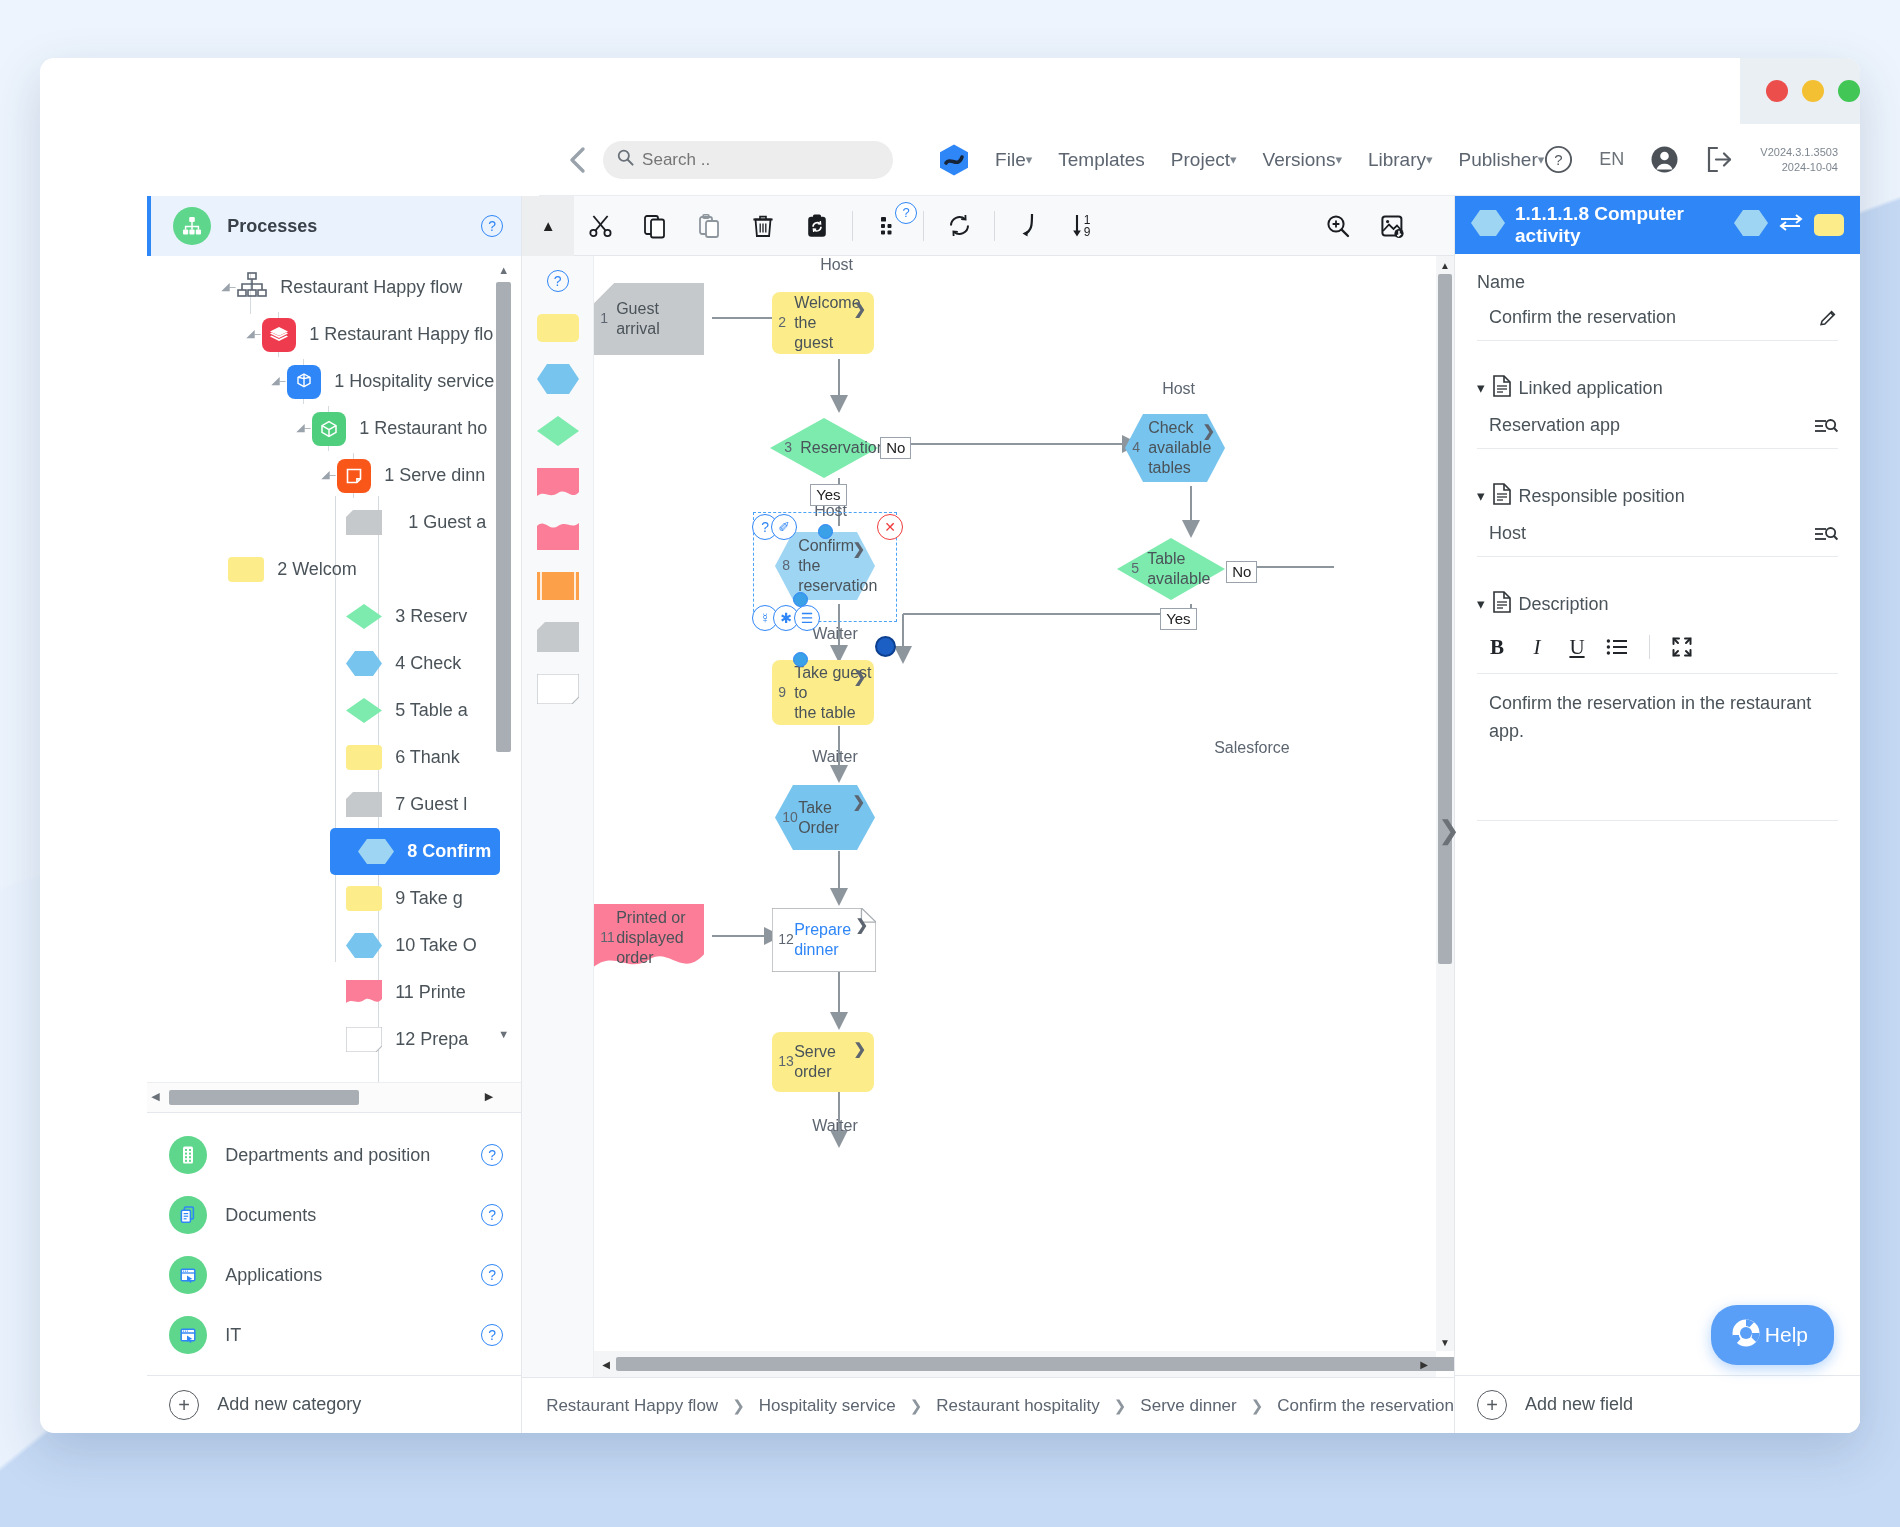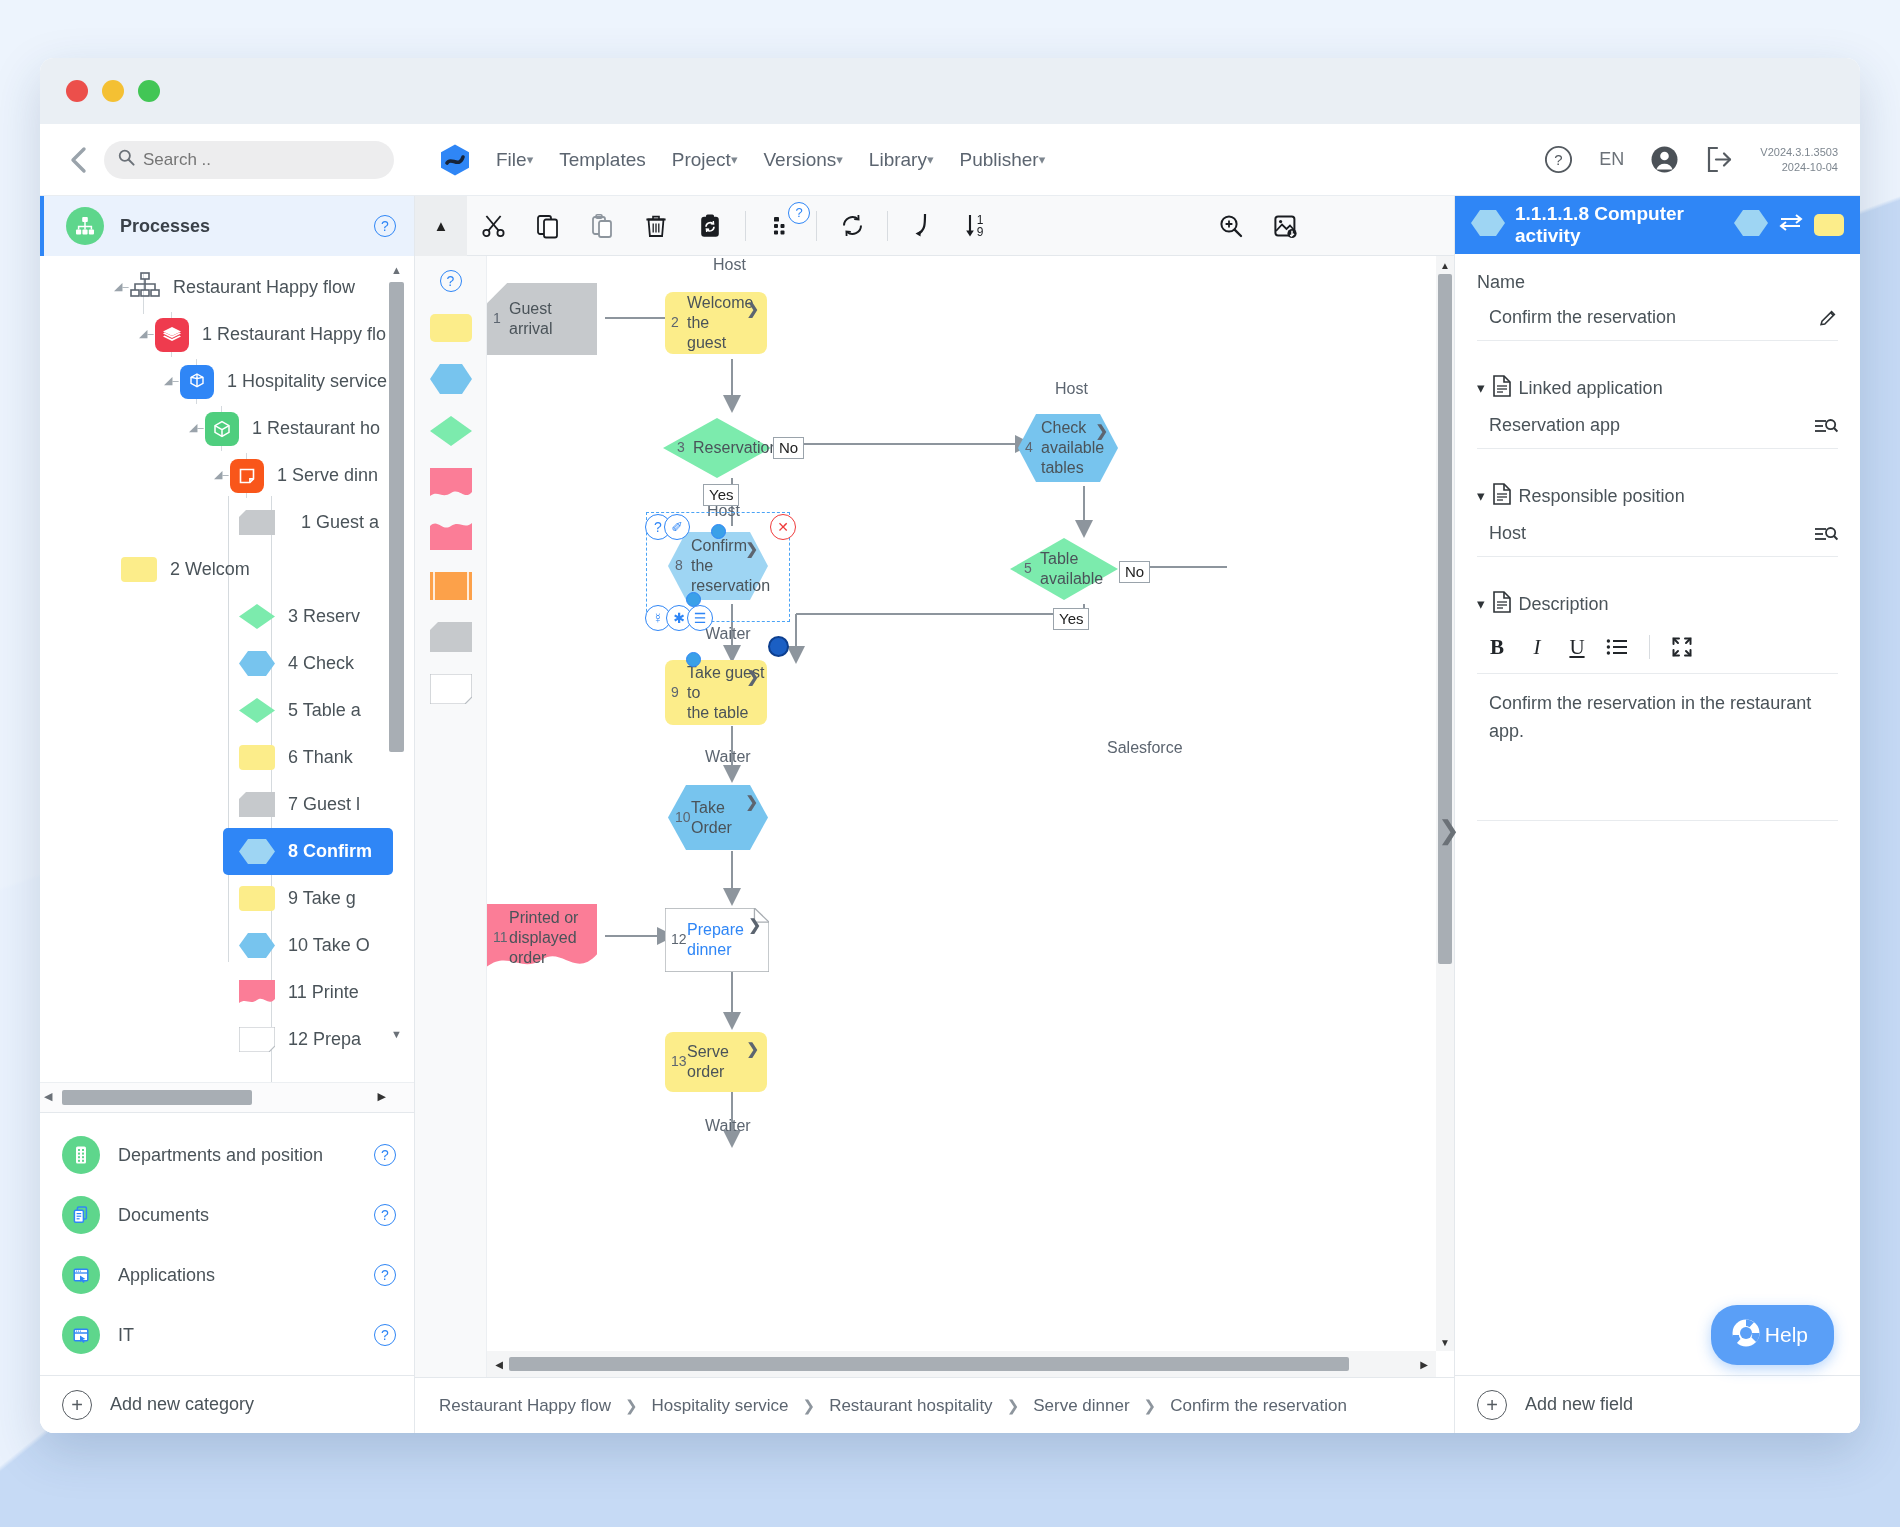--- a/index.html
+++ b/index.html
@@ -19,21 +19,21 @@
     background:
       linear-gradient(160deg, #edf4fd 0%, #edf4fd 40%, rgba(198,218,245,0) 40.2%);
   }
 
   
   .window {
     position:absolute; left:40px; top:58px; width:1820px; height:1375px;
     background:#fff; border-radius:14px;
     box-shadow: 0 18px 50px rgba(30,60,100,.18);
     overflow:hidden;
-    display:flex; flex-direction:column;
+    display:flex; flex-direction:column;align-items:flex-end;
   }
   .titlebar {
     height:66px; background:#eaeff4; display:flex; align-items:center;
     padding-left:26px; gap:14px; flex:0 0 66px;
   }
   .dot { width:22px; height:22px; border-radius:50%; }
   .dot.red{background:#ec4f4b;} .dot.yellow{background:#f4c033;} .dot.green{background:#42c655;}
 
   
   .topbar {
@@ -427,21 +427,21 @@
                   <rect x="0" y="0" width="36" height="25" rx="4" fill="#fced8a"></rect>
                 </svg></span>
               <span class="tree-label">6 Thank</span>
             </div>
             <div class="tree-row" style="padding-left: 199px;">
               <span class="shape-chip"><svg width="36" height="25">
                   <polygon points="0,7 7,0 36,0 36,25 0,25" fill="#c6c9cc"></polygon>
                 </svg></span>
               <span class="tree-label">7 Guest l</span>
             </div>
-            <div class="tree-row sel" style="padding-left: 16px; margin-left: 183px; width: 170px;">
+            <div class="tree-row sel" style="padding-left: 28px; margin-left: 183px; width: 170px;">
               <span class="shape-chip"><svg width="36" height="25">
                   <polygon points="9,0 27,0 36,12.5 27,25 9,25 0,12.5" fill="#9ed5f3"></polygon>
                 </svg></span>
               <span class="tree-label">8 Confirm</span>
             </div>
             <div class="tree-row" style="padding-left: 199px;">
               <span class="shape-chip"><svg width="36" height="25">
                   <rect x="0" y="0" width="36" height="25" rx="4" fill="#fced8a"></rect>
                 </svg></span>
               <span class="tree-label">9 Take g</span>

